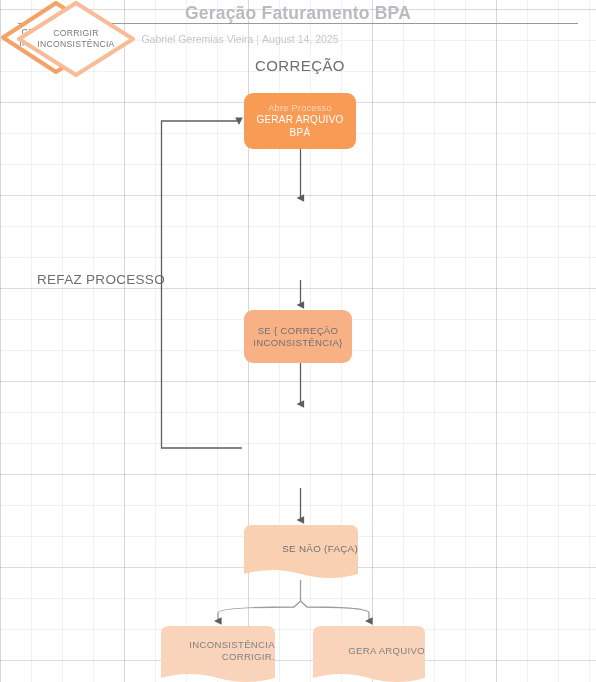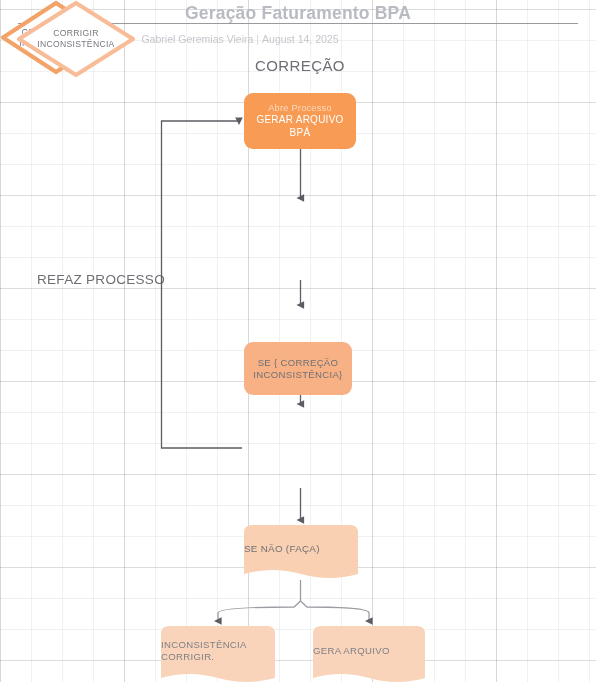--- a/index.html
+++ b/index.html
@@ -120,21 +120,20 @@
   #node-se-correcao {
     left: 244px;
     top: 310px;
     width: 108px;
     height: 53px;
     border-radius: 9px;
     background: #f8b185;
     color: #6e7075;
     font-size: 9.6px;
     letter-spacing: 0.3px;
-    margin-top: 32px;
   }
 
   
   .diamond-wrap {
     position: absolute;
   }
   .diamond-wrap svg {
     position: absolute;
     left: 0;
     top: 0;
@@ -164,21 +163,21 @@
     position: absolute;
   }
   .doc svg { position: absolute; left: 0; top: 0; }
   .doc .dtext {
     position: absolute;
     left: 0;
     top: 0;
     width: 100%;
     display: flex;
     flex-direction: column;
-    align-items: flex-start;
+    align-items: flex-end;
     justify-content: center;
     text-align: center;
     line-height: 1.25;
     letter-spacing: 0.3px;
   }
   #node-se-nao { left: 244px; top: 525px; width: 114px; height: 62px; }
   #node-se-nao .dtext { height: 48px; font-size: 9.8px; color: #6e7075; }
 
   #node-inconsistencia-descarta { left: 161px; top: 626px; width: 114px; height: 62px; }
   #node-inconsistencia-descarta .dtext { height: 50px; font-size: 9.6px; color: #7e8085; }

